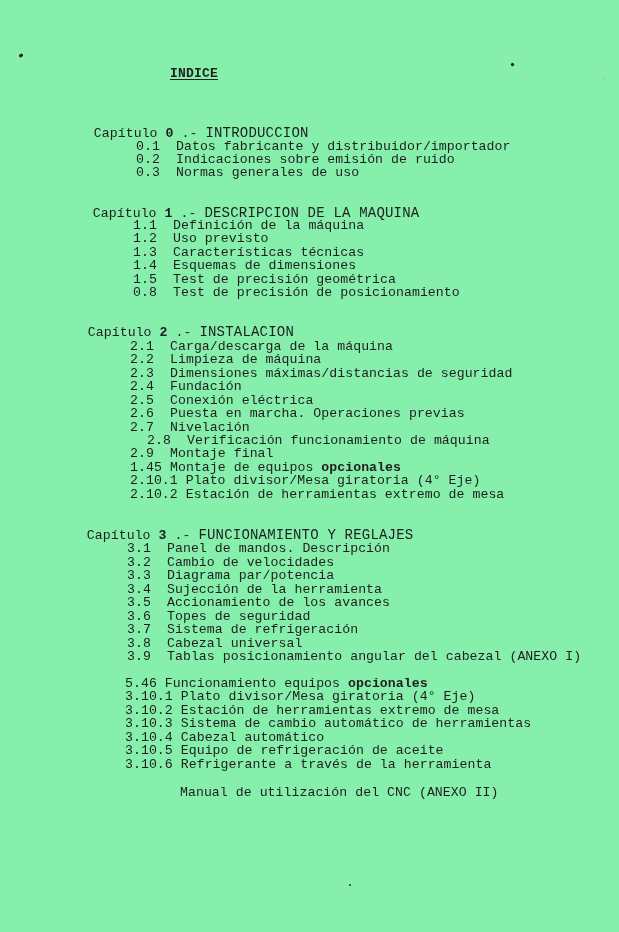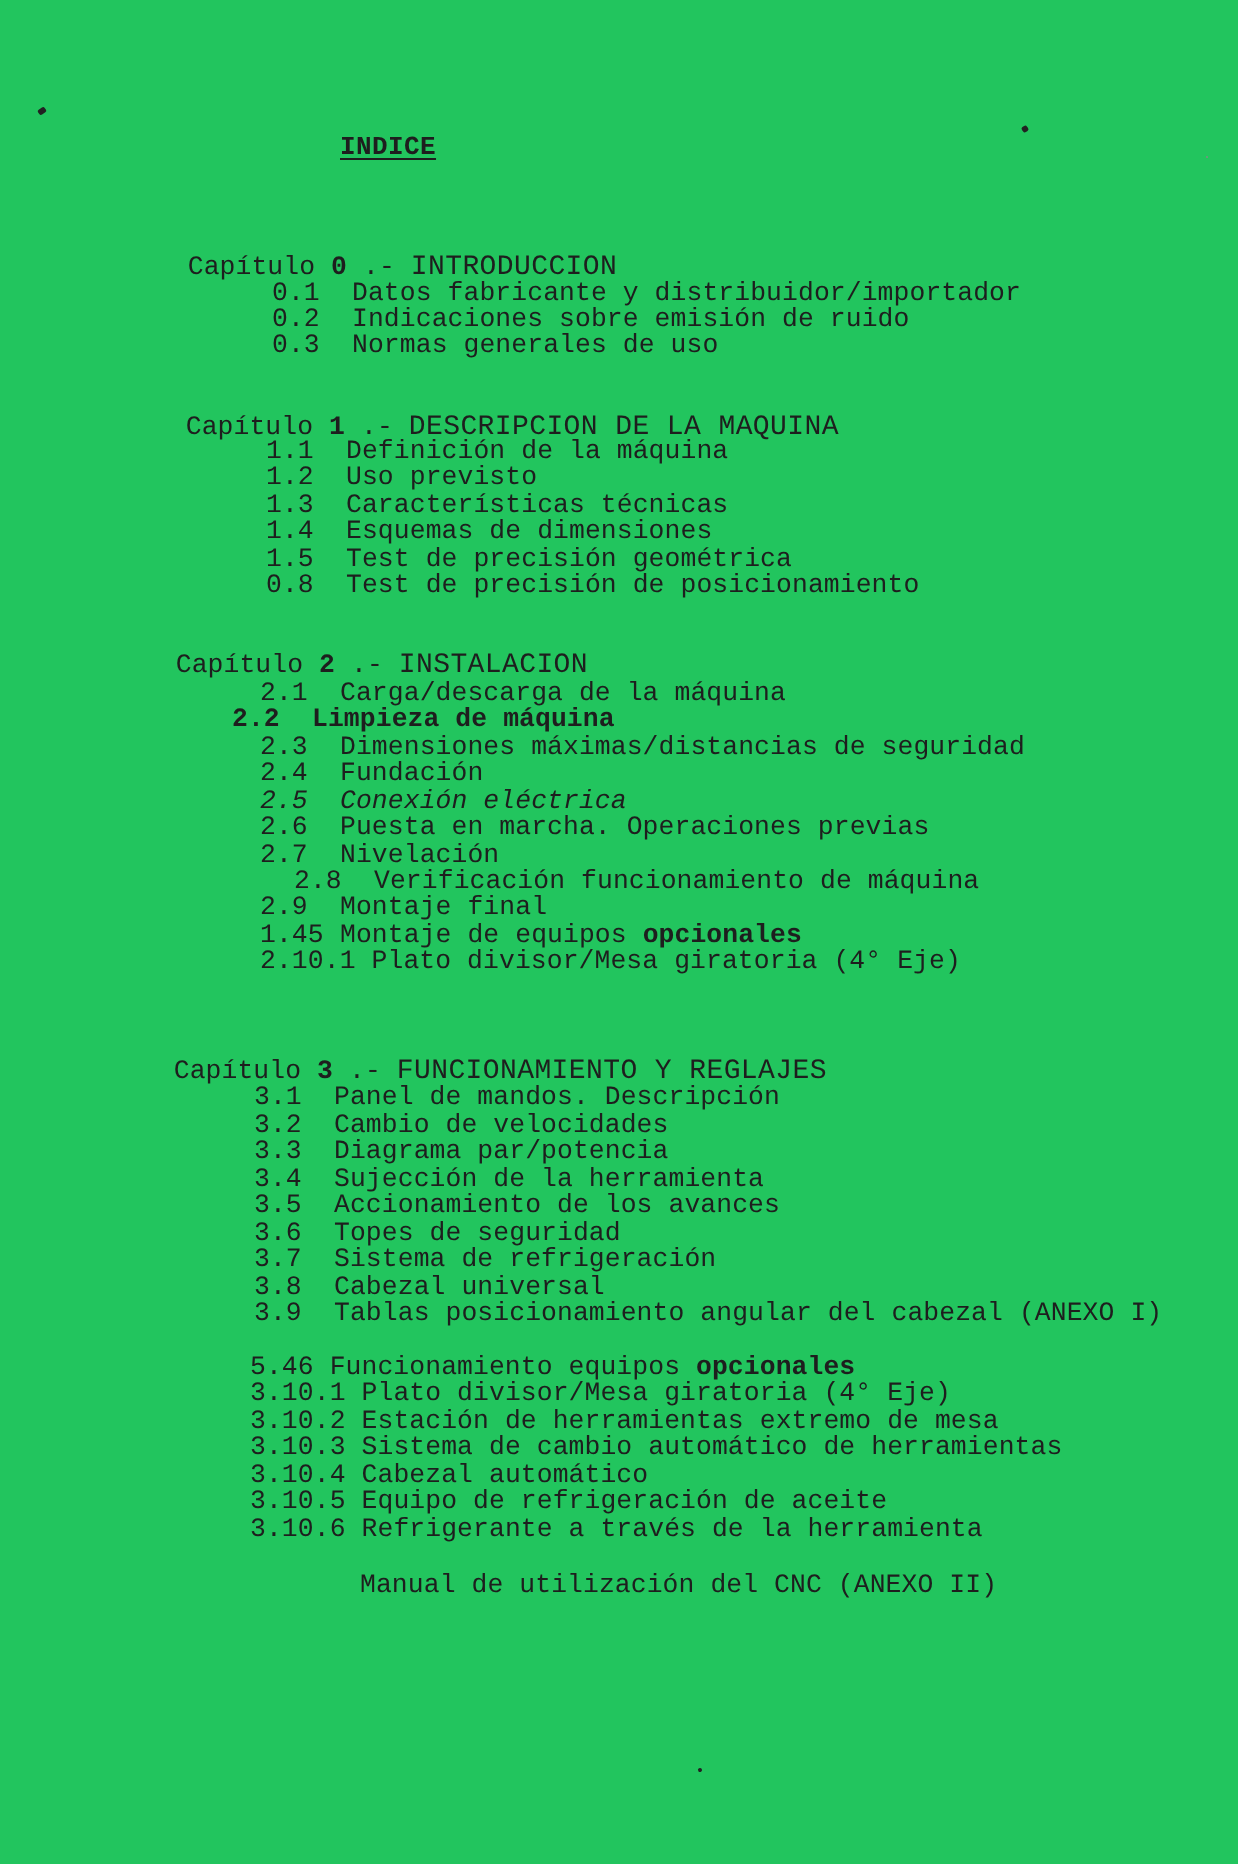--- a/index.html
+++ b/index.html
@@ -12,21 +12,21 @@
     height: 932px;
     position: relative;
     overflow: hidden;
     font-family: "Liberation Mono", "DejaVu Sans Mono", monospace;
     color: #1e1e1e;
   }
   .page {
     position: absolute;
     left: 0; top: 0;
     width: 619px; height: 932px;
-    background: #22c55e;
+    background: #86efac;
   }
   .title {
     position: absolute;
     left: 170px;
     top: 66px;
     font-family: "Liberation Mono", "DejaVu Sans Mono", monospace;
     font-weight: bold;
     font-size: 13px;
     text-decoration: underline;
     text-underline-offset: 2px;
@@ -77,30 +77,31 @@
   <div class="line" style="left:133px;top:232px;"><span class="num" style="width:40px">1.2</span><span>Uso previsto</span></div>
   <div class="line" style="left:133px;top:246px;"><span class="num" style="width:40px">1.3</span><span>Características técnicas</span></div>
   <div class="line" style="left:133px;top:259px;"><span class="num" style="width:40px">1.4</span><span>Esquemas de dimensiones</span></div>
   <div class="line" style="left:133px;top:273px;"><span class="num" style="width:40px">1.5</span><span>Test de precisión geométrica</span></div>
   <div class="line" style="left:133px;top:286px;"><span class="num" style="width:40px">0.8</span><span>Test de precisión de posicionamiento</span></div>
 
   <div class="line chapter" style="left:56px;top:312px;">
     <span class="cap-label">Capítulo</span> <span class="cap-num">2</span> <span>.-</span> <span class="cap-title">INSTALACION</span>
   </div>
   <div class="line" style="left:130px;top:340px;"><span class="num" style="width:40px">2.1</span><span>Carga/descarga de la máquina</span></div>
-  <div class="line" style="left:116px;top:353px;font-weight:bold;"><span class="num" style="width:40px">2.2</span><span>Limpieza de máquina</span></div>
+  <div class="line" style="left:130px;top:353px;"><span class="num" style="width:40px">2.2</span><span>Limpieza de máquina</span></div>
   <div class="line" style="left:130px;top:367px;"><span class="num" style="width:40px">2.3</span><span>Dimensiones máximas/distancias de seguridad</span></div>
   <div class="line" style="left:130px;top:380px;"><span class="num" style="width:40px">2.4</span><span>Fundación</span></div>
-  <div class="line" style="left:130px;top:394px;font-style:italic;"><span class="num" style="width:40px">2.5</span><span>Conexión eléctrica</span></div>
+  <div class="line" style="left:130px;top:394px;"><span class="num" style="width:40px">2.5</span><span>Conexión eléctrica</span></div>
   <div class="line" style="left:130px;top:407px;"><span class="num" style="width:40px">2.6</span><span>Puesta en marcha. Operaciones previas</span></div>
   <div class="line" style="left:130px;top:421px;"><span class="num" style="width:40px">2.7</span><span>Nivelación</span></div>
   <div class="line" style="left:147px;top:434px;"><span class="num" style="width:40px">2.8</span><span>Verificación funcionamiento de máquina</span></div>
   <div class="line" style="left:130px;top:447px;"><span class="num" style="width:40px">2.9</span><span>Montaje final</span></div>
   <div class="line" style="left:130px;top:461px;"><span class="num" style="width:40px">1.45</span><span>Montaje de equipos </span><span class="bold">opcionales</span></div>
   <div class="line" style="left:130px;top:474px;"><span>2.10.1</span> <span>Plato divisor/Mesa giratoria (4° Eje)</span></div>
+  <div class="line" style="left:130px;top:488px;"><span>2.10.2</span> <span>Estación de herramientas extremo de mesa</span></div>
 
   <div class="line chapter" style="left:55px;top:515px;">
     <span class="cap-label">Capítulo</span> <span class="cap-num">3</span> <span>.-</span> <span class="cap-title">FUNCIONAMIENTO Y REGLAJES</span>
   </div>
   <div class="line" style="left:127px;top:542px;"><span class="num" style="width:40px">3.1</span><span>Panel de mandos. Descripción</span></div>
   <div class="line" style="left:127px;top:556px;"><span class="num" style="width:40px">3.2</span><span>Cambio de velocidades</span></div>
   <div class="line" style="left:127px;top:569px;"><span class="num" style="width:40px">3.3</span><span>Diagrama par/potencia</span></div>
   <div class="line" style="left:127px;top:583px;"><span class="num" style="width:40px">3.4</span><span>Sujección de la herramienta</span></div>
   <div class="line" style="left:127px;top:596px;"><span class="num" style="width:40px">3.5</span><span>Accionamiento de los avances</span></div>
   <div class="line" style="left:127px;top:610px;"><span class="num" style="width:40px">3.6</span><span>Topes de seguridad</span></div>

